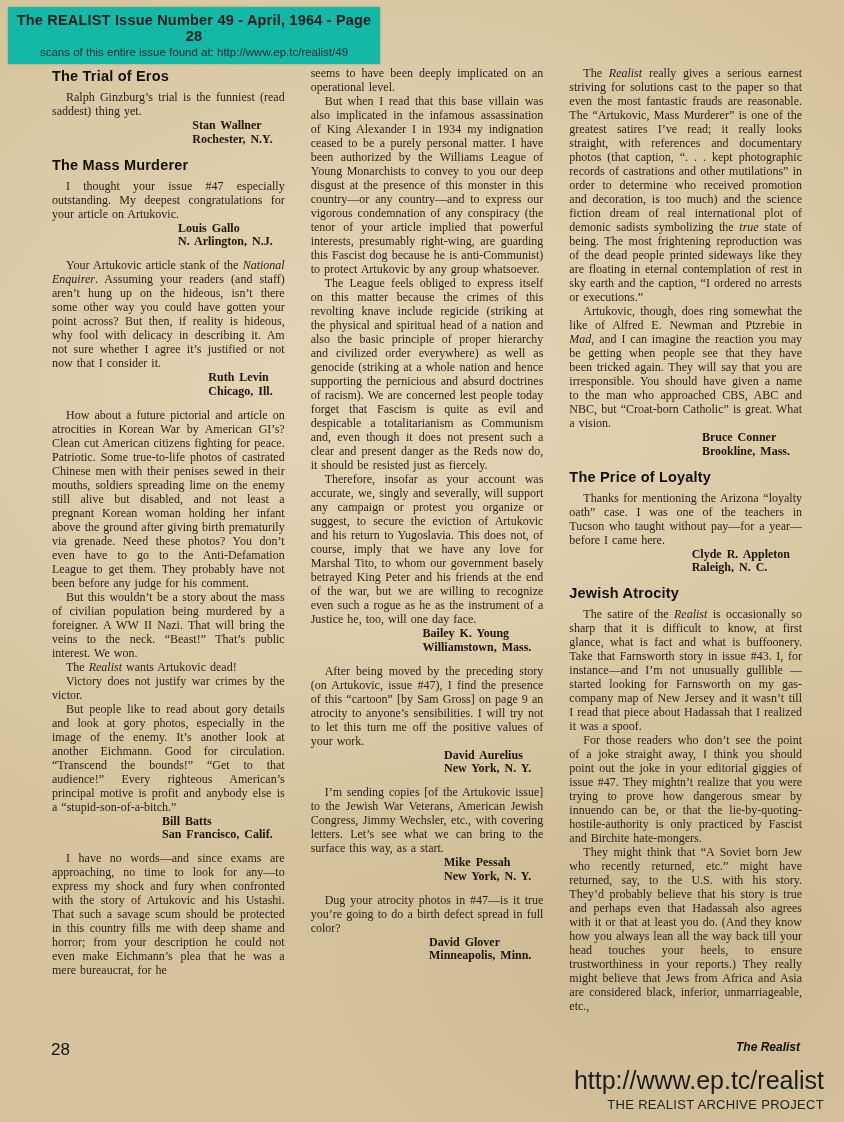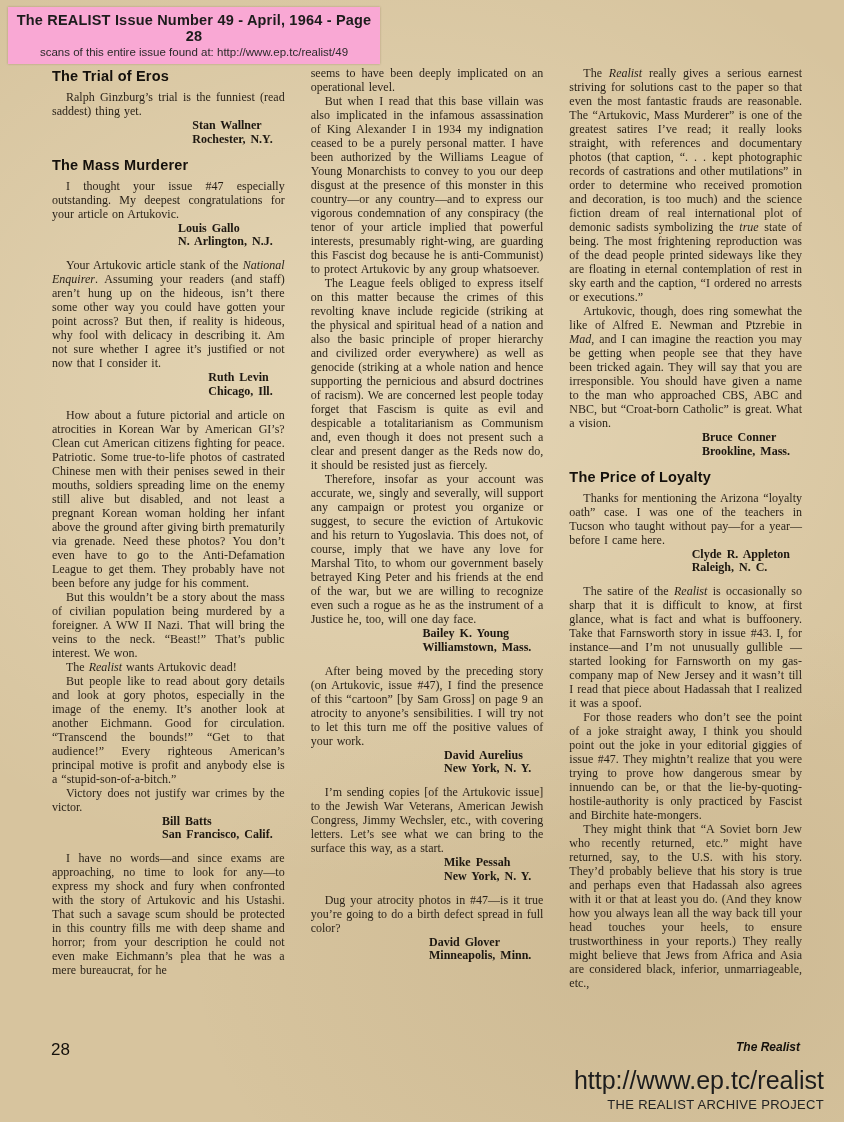--- a/index.html
+++ b/index.html
@@ -7,21 +7,21 @@
     width: 844px; height: 1122px; position: relative; overflow: hidden;
     background:
       radial-gradient(ellipse 900px 700px at 45% 35%, rgba(255,248,228,.35), rgba(0,0,0,0) 70%),
       radial-gradient(ellipse 700px 500px at 80% 85%, rgba(120,95,55,.10), rgba(0,0,0,0) 70%),
       #d7c49e;
     font-family: "Liberation Serif", "DejaVu Serif", serif;
     color: #271f16;
   }
   .header-box {
     position: absolute; left: 8px; top: 7px; width: 356px;
-    background: #f9a8d4; padding: 5px 8px 6px; text-align: center;
+    background: #14b8a6; padding: 5px 8px 6px; text-align: center;
     box-shadow: 0 0 2px rgba(90,70,40,.35);
     font-family: "Liberation Sans", "DejaVu Sans", sans-serif;
   }
   .header-line1 { font-size: 14.5px; font-weight: 600; color: #1c1c1c; letter-spacing: .2px; }
   .header-line2 { font-size: 11.5px; font-weight: 400; color: #2a2a2a; margin-top: 2px; }
 
   .columns {
     position: absolute; left: 52px; top: 66px; width: 750px;
     display: flex; gap: 26px;
   }
@@ -83,22 +83,22 @@
       <p class="para">Ralph Ginzburg’s trial is the funniest (read saddest) thing yet.</p>
       <div class="sig"><div class="sig-inner"><div>Stan Wallner</div><div>Rochester, N.Y.</div></div></div>
       <h3 class="sec-heading">The Mass Murderer</h3>
       <p class="para">I thought your issue #47 especially outstanding. My deepest congratulations for your article on Artukovic.</p>
       <div class="sig"><div class="sig-inner"><div>Louis Gallo</div><div>N. Arlington, N.J.</div></div></div>
       <p class="para">Your Artukovic article stank of the <em>National Enquirer</em>. Assuming your readers (and staff) aren’t hung up on the hideous, isn’t there some other way you could have gotten your point across? But then, if reality is hideous, why fool with delicacy in describing it. Am not sure whether I agree it’s justified or not now that I consider it.</p>
       <div class="sig"><div class="sig-inner"><div>Ruth Levin</div><div>Chicago, Ill.</div></div></div>
       <p class="para">How about a future pictorial and article on atrocities in Korean War by American GI’s? Clean cut American citizens fighting for peace. Patriotic. Some true-to-life photos of castrated Chinese men with their penises sewed in their mouths, soldiers spreading lime on the enemy still alive but disabled, and not least a pregnant Korean woman holding her infant above the ground after giving birth prematurily via grenade. Need these photos? You don’t even have to go to the Anti-Defamation League to get them. They probably have not been before any judge for his comment.</p>
       <p class="para">But this wouldn’t be a story about the mass of civilian population being murdered by a foreigner. A WW II Nazi. That will bring the veins to the neck. “Beast!” That’s public interest. We won.</p>
       <p class="para">The <em>Realist</em> wants Artukovic dead!</p>
+      <p class="para">Victory does not justify war crimes by the victor.</p>
       <p class="para">But people like to read about gory details and look at gory photos, especially in the image of the enemy. It’s another look at another Eichmann. Good for circulation. “Transcend the bounds!” “Get to that audience!” Every righteous American’s principal motive is profit and anybody else is a “stupid-son-of-a-bitch.”</p>
-      <p class="para">Victory does not justify war crimes by the victor.</p>
       <div class="sig"><div class="sig-inner"><div>Bill Batts</div><div>San Francisco, Calif.</div></div></div>
       <p class="para">I have no words—and since exams are approaching, no time to look for any—to express my shock and fury when confronted with the story of Artukovic and his Ustashi. That such a savage scum should be protected in this country fills me with deep shame and horror; from your description he could not even make Eichmann’s plea that he was a mere bureaucrat, for he</p>
     </div>
   <div class="col">
       <p class="para noindent">seems to have been deeply implicated on an operational level.</p>
       <p class="para">But when I read that this base villain was also implicated in the infamous assassination of King Alexander I in 1934 my indignation ceased to be a purely personal matter. I have been authorized by the Williams League of Young Monarchists to convey to you our deep disgust at the presence of this monster in this country—or any country—and to express our vigorous condemnation of any conspiracy (the tenor of your article implied that powerful interests, presumably right-wing, are guarding this Fascist dog because he is anti-Communist) to protect Artukovic by any group whatsoever.</p>
       <p class="para">The League feels obliged to express itself on this matter because the crimes of this revolting knave include regicide (striking at the physical and spiritual head of a nation and also the basic principle of proper hierarchy and civilized order everywhere) as well as genocide (striking at a whole nation and hence supporting the pernicious and absurd doctrines of racism). We are concerned lest people today forget that Fascism is quite as evil and despicable a totalitarianism as Communism and, even though it does not present such a clear and present danger as the Reds now do, it should be resisted just as fiercely.</p>
       <p class="para">Therefore, insofar as your account was accurate, we, singly and severally, will support any campaign or protest you organize or suggest, to secure the eviction of Artukovic and his return to Yugoslavia. This does not, of course, imply that we have any love for Marshal Tito, to whom our government basely betrayed King Peter and his friends at the end of the war, but we are willing to recognize even such a rogue as he as the instrument of a Justice he, too, will one day face.</p>
       <div class="sig"><div class="sig-inner"><div>Bailey K. Young</div><div>Williamstown, Mass.</div></div></div>
       <p class="para">After being moved by the preceding story (on Artukovic, issue #47), I find the presence of this “cartoon” [by Sam Gross] on page 9 an atrocity to anyone’s sensibilities. I will try not to let this turn me off the positive values of your work.</p>
@@ -108,20 +108,21 @@
       <p class="para">Dug your atrocity photos in #47—is it true you’re going to do a birth defect spread in full color?</p>
       <div class="sig"><div class="sig-inner"><div>David Glover</div><div>Minneapolis, Minn.</div></div></div>
     </div>
   <div class="col">
       <p class="para">The <em>Realist</em> really gives a serious earnest striving for solutions cast to the paper so that even the most fantastic frauds are reasonable. The “Artukovic, Mass Murderer” is one of the greatest satires I’ve read; it really looks straight, with references and documentary photos (that caption, “. . . kept photographic records of castrations and other mutilations” in order to determine who received promotion and decoration, is too much) and the science fiction dream of real international plot of demonic sadists symbolizing the <em>true</em> state of being. The most frightening reproduction was of the dead people printed sideways like they are floating in eternal contemplation of rest in sky earth and the caption, “I ordered no arrests or executions.”</p>
       <p class="para">Artukovic, though, does ring somewhat the like of Alfred E. Newman and Ptzrebie in <em>Mad</em>, and I can imagine the reaction you may be getting when people see that they have been tricked again. They will say that you are irresponsible. You should have given a name to the man who approached CBS, ABC and NBC, but “Croat-born Catholic” is great. What a vision.</p>
       <div class="sig"><div class="sig-inner"><div>Bruce Conner</div><div>Brookline, Mass.</div></div></div>
       <h3 class="sec-heading">The Price of Loyalty</h3>
       <p class="para">Thanks for mentioning the Arizona “loyalty oath” case. I was one of the teachers in Tucson who taught without pay—for a year—before I came here.</p>
       <div class="sig"><div class="sig-inner"><div>Clyde R. Appleton</div><div>Raleigh, N. C.</div></div></div>
+      <h3 class="sec-heading">Jewish Atrocity</h3>
       <p class="para">The satire of the <em>Realist</em> is occasionally so sharp that it is difficult to know, at first glance, what is fact and what is buffoonery. Take that Farnsworth story in issue #43. I, for instance—and I’m not unusually gullible — started looking for Farnsworth on my gas-company map of New Jersey and it wasn’t till I read that piece about Hadassah that I realized it was a spoof.</p>
       <p class="para">For those readers who don’t see the point of a joke straight away, I think you should point out the joke in your editorial giggies of issue #47. They mightn’t realize that you were trying to prove how dangerous smear by innuendo can be, or that the lie-by-quoting-hostile-authority is only practiced by Fascist and Birchite hate-mongers.</p>
       <p class="para">They might think that “A Soviet born Jew who recently returned, etc.” might have returned, say, to the U.S. with his story. They’d probably believe that his story is true and perhaps even that Hadassah also agrees with it or that at least you do. (And they know how you always lean all the way back till your head touches your heels, to ensure trustworthiness in your reports.) They really might believe that Jews from Africa and Asia are considered black, inferior, unmarriageable, etc.,</p>
     </div>
 </div>
 
 <div class="page-number">28</div>
 <div class="magazine-title">The Realist</div>
 <div class="footer-url">http://www.ep.tc/realist</div>
 <div class="footer-archive">THE REALIST ARCHIVE PROJECT</div>

